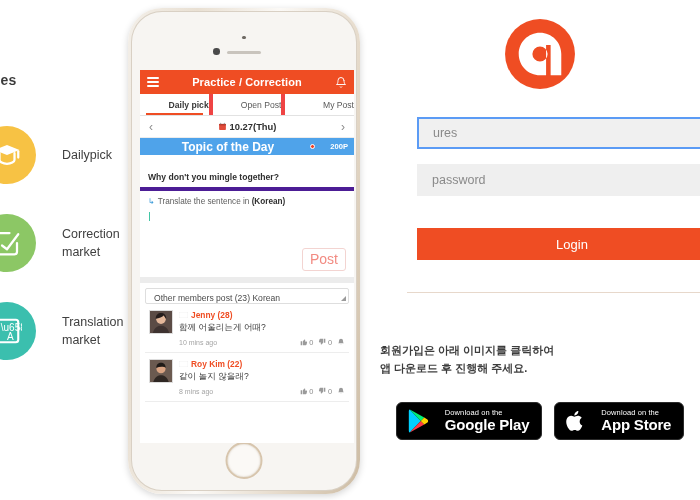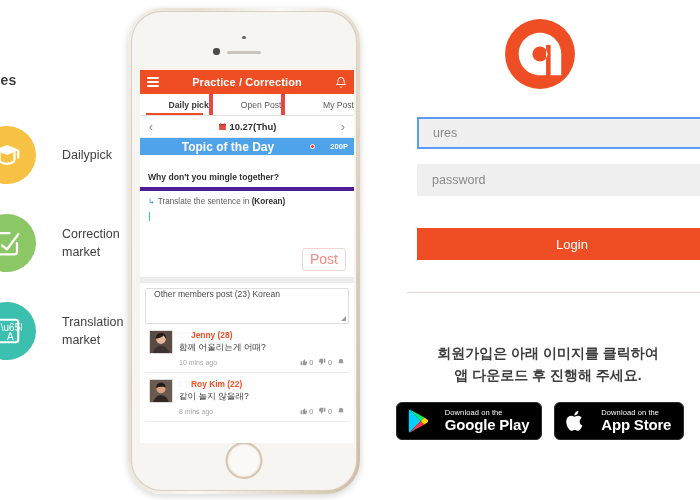--- a/index.html
+++ b/index.html
@@ -128,21 +128,21 @@
   .caret { position: absolute; left: 1px; top: 1px; width: 1.4px; height: 9px; background: #43c6a5; }
   .post-row { display: flex; justify-content: flex-end; padding: 3px 0 6px; }
   .post-btn {
     font-size: 14px; color: #f28b82; background: #fff;
     border: 1px solid #f3d4d1; border-radius: 3px; padding: 2.5px 7px;
   }
 
   .list-gap { height: 6px; background: #ececec; flex: none; }
 
   .others-head {
-    height: 36px; display: flex; align-items: flex-start; padding: 0 8px;
+    height: 16px; display: flex; align-items: flex-end; padding: 0 8px;
     font-size: 8.6px; color: #4a4a4a; background: #fff; flex: none;
     border: 1px solid #dedede; margin: 5px 5px 0; border-radius: 2px; position: relative;
   }
   .resize-corner {
     position: absolute; right: 2px; bottom: 2px; width: 0; height: 0;
     border-left: 5px solid transparent; border-bottom: 5px solid #9a9a9a;
   }
 
   .posts { flex: 1; overflow: hidden; background: #fff; margin: 0 5px; }
   .post-item { display: flex; padding: 6px 4px 5px; border-bottom: 1px solid #ededed; }
@@ -174,22 +174,22 @@
     position: absolute; left: 37px; top: 228px; width: 310px; height: 32px;
     background: #ef4d23; color: #fff; border: none;
     font-size: 13px; font-family: "Liberation Sans", sans-serif;
     display: flex; align-items: center; justify-content: center;
   }
   .divider {
     position: absolute; left: 27px; top: 292px; width: 305px; height: 1px;
     background: #e7d8cb;
   }
   .signup-note {
-    position: absolute; left: 16px; right: 0; top: 342px; text-align: center;
-    font-size: 14px; color: #3d3d3d; line-height: 1.6; font-weight: bold;
+    position: absolute; left: 0; right: 0; top: 342px; text-align: left;
+    font-size: 11px; color: #3d3d3d; line-height: 1.6; font-weight: bold;
   }
   .badges {
     position: absolute; left: 0; right: 0; top: 402px;
     display: flex; justify-content: center; gap: 12px;
   }
   .badge {
     display: flex; align-items: center; gap: 16px;
     background: #000; border-radius: 6px;
     padding: 6px 12px 6px 10px; border: 1px solid #2a2a2a; justify-content: flex-end;
   }

